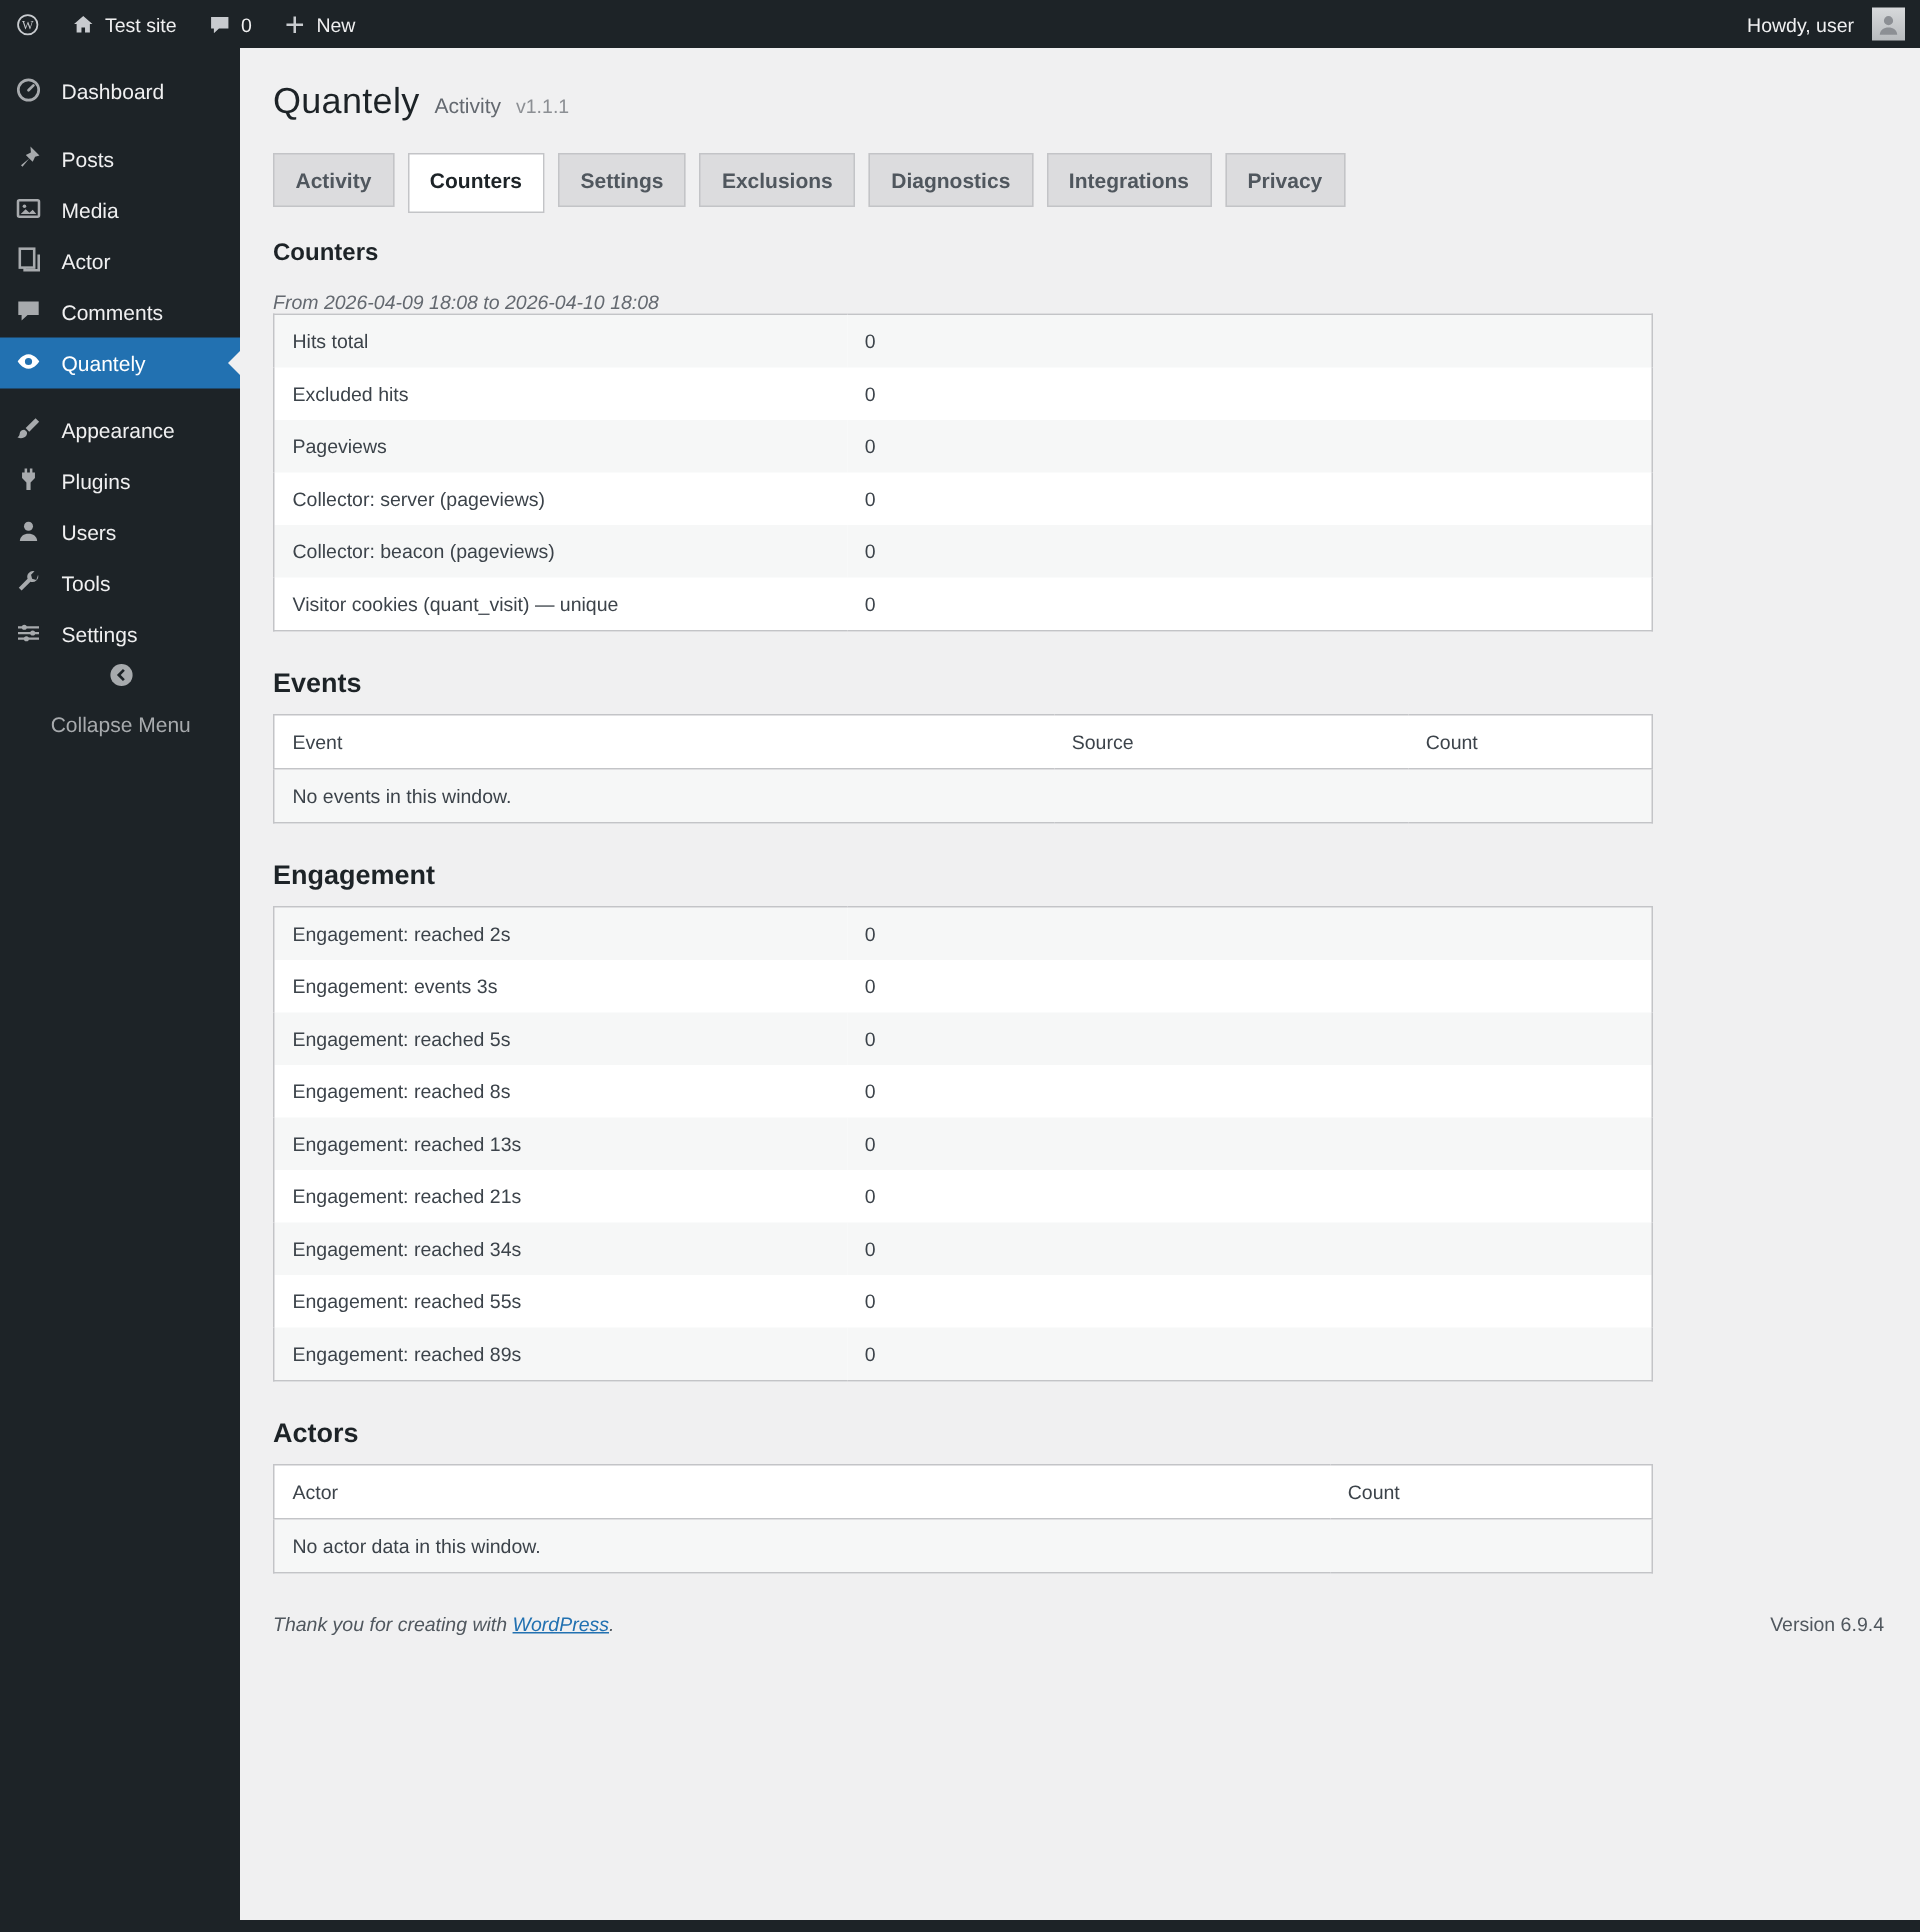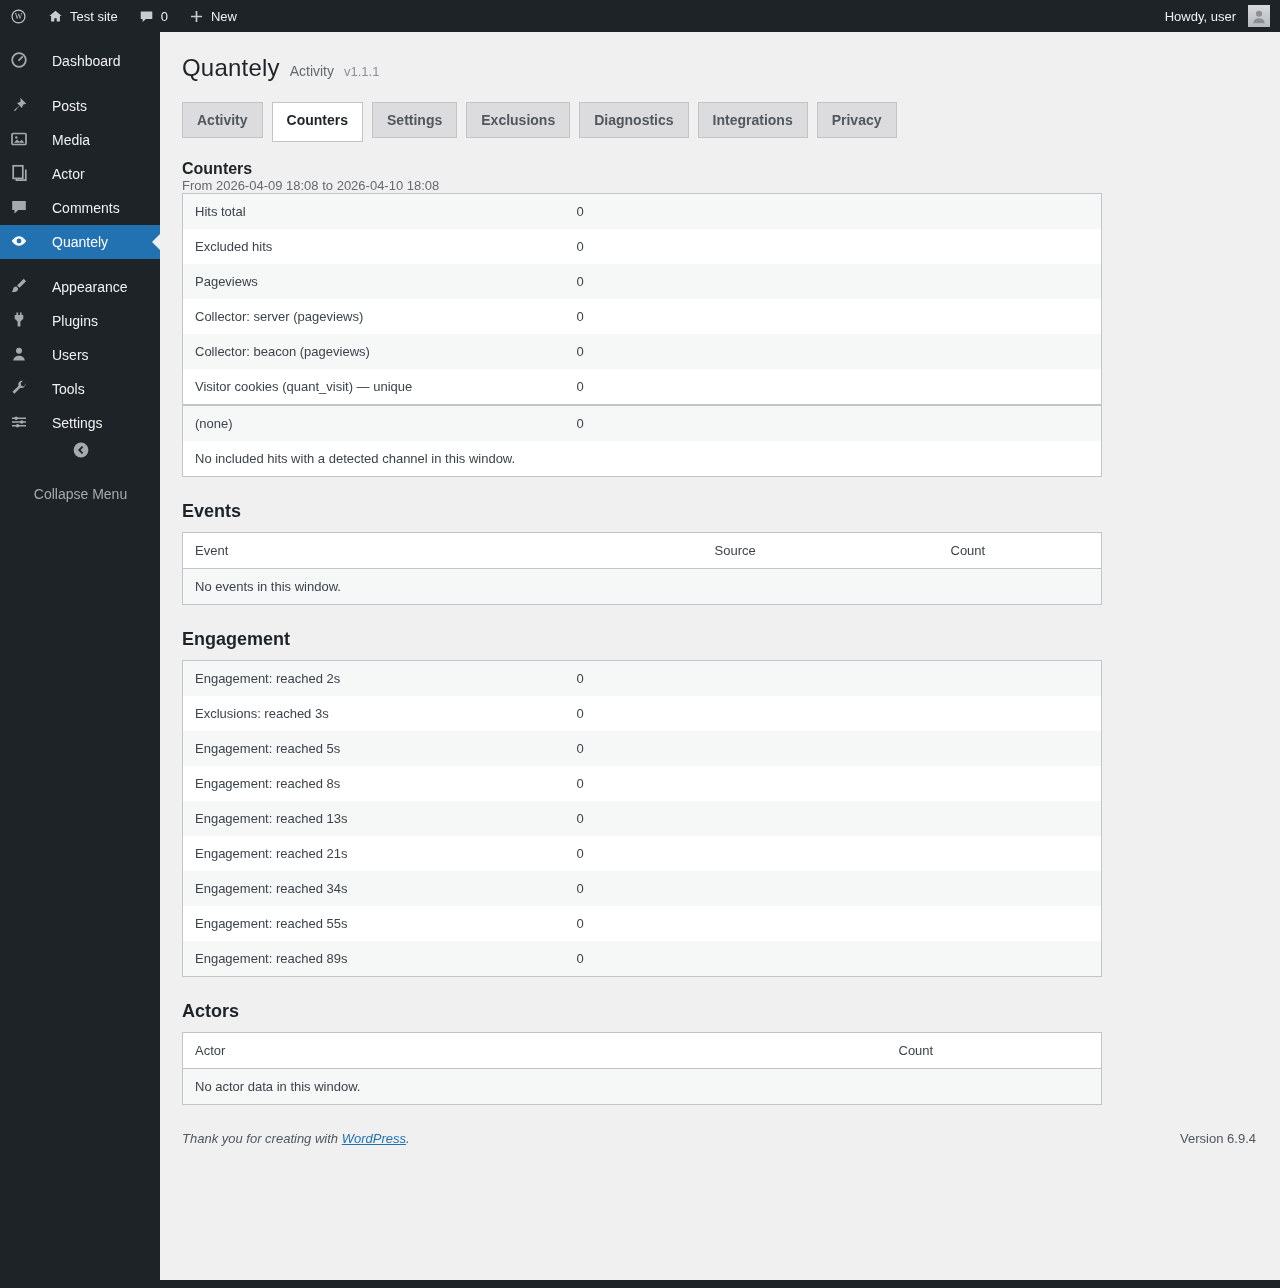--- a/index.html
+++ b/index.html
@@ -31,21 +31,21 @@
     overflow:hidden;
   }
   .avatar svg { width:18px; height:18px; color:#8c8f94; }
 
   
   #sidebar {
     position:absolute; top:32px; left:0; width:160px; height:1256px;
     background:#1d2327; padding-top:12px;
   }
   .menu-item {
-    display:flex; align-items:center; gap:23px;
+    display:flex; align-items:center; gap:12px;
     height:34px; padding:0 8px 0 9px;
     font-size:14px; color:#f0f0f1; cursor:pointer; position:relative;
   }
   .menu-item svg { width:20px; height:20px; color:#a7aaad; flex:none; }
   .menu-item.active { background:#2271b1; color:#fff; font-weight:400; }
   .menu-item.active svg { color:#fff; }
   .menu-item.active::after {
     content:""; position:absolute; right:0; top:50%; margin-top:-8px;
     border:8px solid transparent; border-right-color:#f0f0f1;
   }
@@ -68,21 +68,21 @@
     background:#dcdcde; border:1px solid #c3c4c7;
     padding:9px 14px; font-size:14px; font-weight:600; color:#50575e;
     cursor:pointer; white-space:nowrap;
   }
   .nav-tab.active {
     background:#ffffff; color:#1d2327; padding-bottom:13px;
     border-color:#c3c4c7;
   }
 
   .page-heading { margin-top:18px; font-size:16px; font-weight:700; color:#1d2327; }
-  .date-range { margin-top:0; font-size:13px; color:#646970; }
+  .date-range { margin-top:16px; font-size:13px; color:#646970;font-style:italic; }
 
   .section-title { margin-top:24px; margin-bottom:10px; font-size:18px; font-weight:700; color:#1d2327; }
 
   table.data {
     width:920px; border-collapse:collapse; background:#fff;
     border:1px solid #c3c4c7;
   }
   table.data td, table.data th {
     padding:9px 12px; font-size:13px; color:#3c434a;
     text-align:left; font-weight:400; line-height:17px;
@@ -281,31 +281,20 @@
           <td class="k">Collector: beacon (pageviews)</td>
           <td class="v">0</td>
         </tr>
       <tr>
           <td class="k">Visitor cookies (quant_visit) — unique</td>
           <td class="v">0</td>
         </tr>
     </tbody>
   </table>
 
-  <table class="data striped">
-    <tbody>
-      <tr>
-          <td class="k">(none)</td>
-          <td class="v">0</td>
-        </tr>
-      <tr>
-          <td colspan="2">No included hits with a detected channel in this window.</td>
-        </tr>
-    </tbody>
-  </table>
 
   <div class="section-title">Events</div>
   <table class="data">
     <thead>
       <tr>
         <th class="col-event">Event</th>
         <th class="col-source">Source</th>
         <th>Count</th>
       </tr>
     </thead>
@@ -317,21 +306,21 @@
   </table>
 
   <div class="section-title">Engagement</div>
   <table class="data striped">
     <tbody>
       <tr>
           <td class="k">Engagement: reached 2s</td>
           <td class="v">0</td>
         </tr>
       <tr>
-          <td class="k">Exclusions: reached 3s</td>
+          <td class="k">Engagement: events 3s</td>
           <td class="v">0</td>
         </tr>
       <tr>
           <td class="k">Engagement: reached 5s</td>
           <td class="v">0</td>
         </tr>
       <tr>
           <td class="k">Engagement: reached 8s</td>
           <td class="v">0</td>
         </tr>

